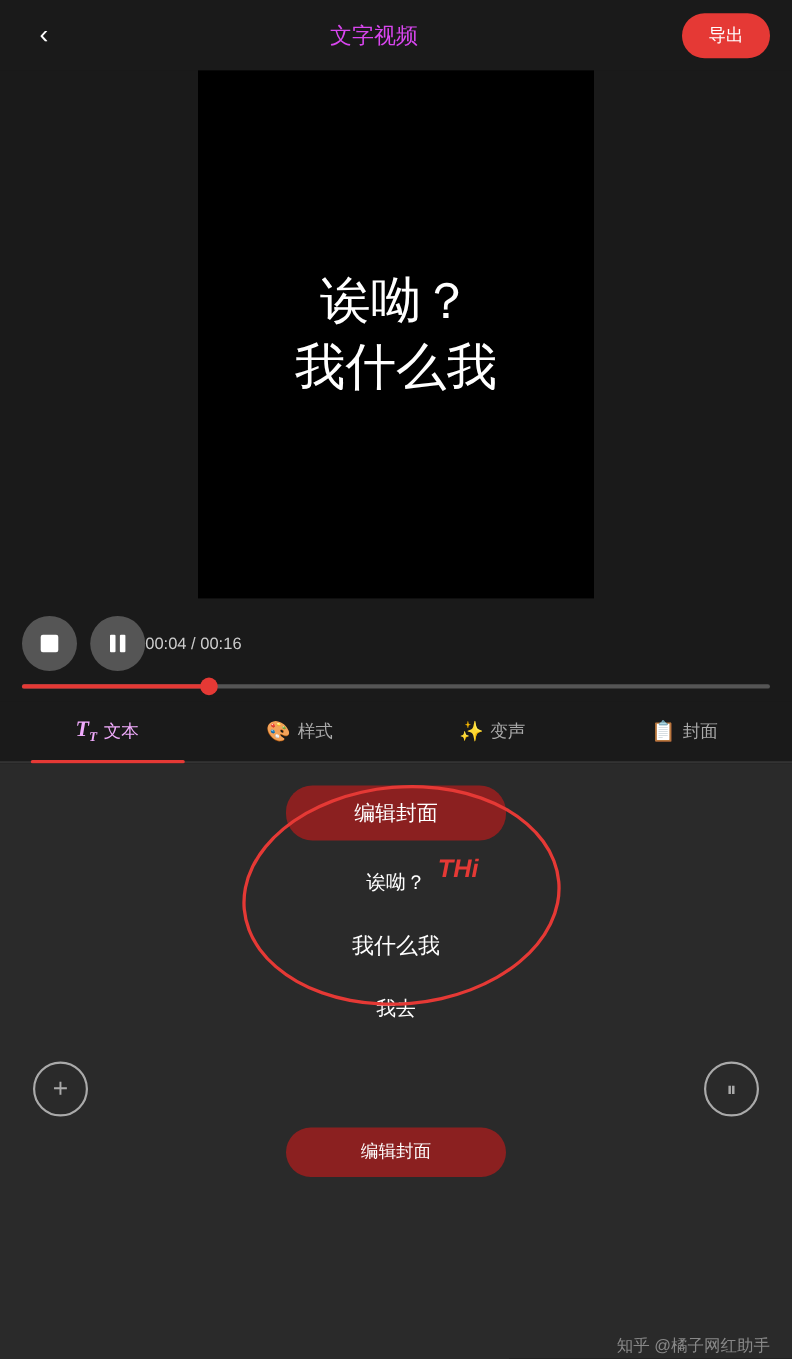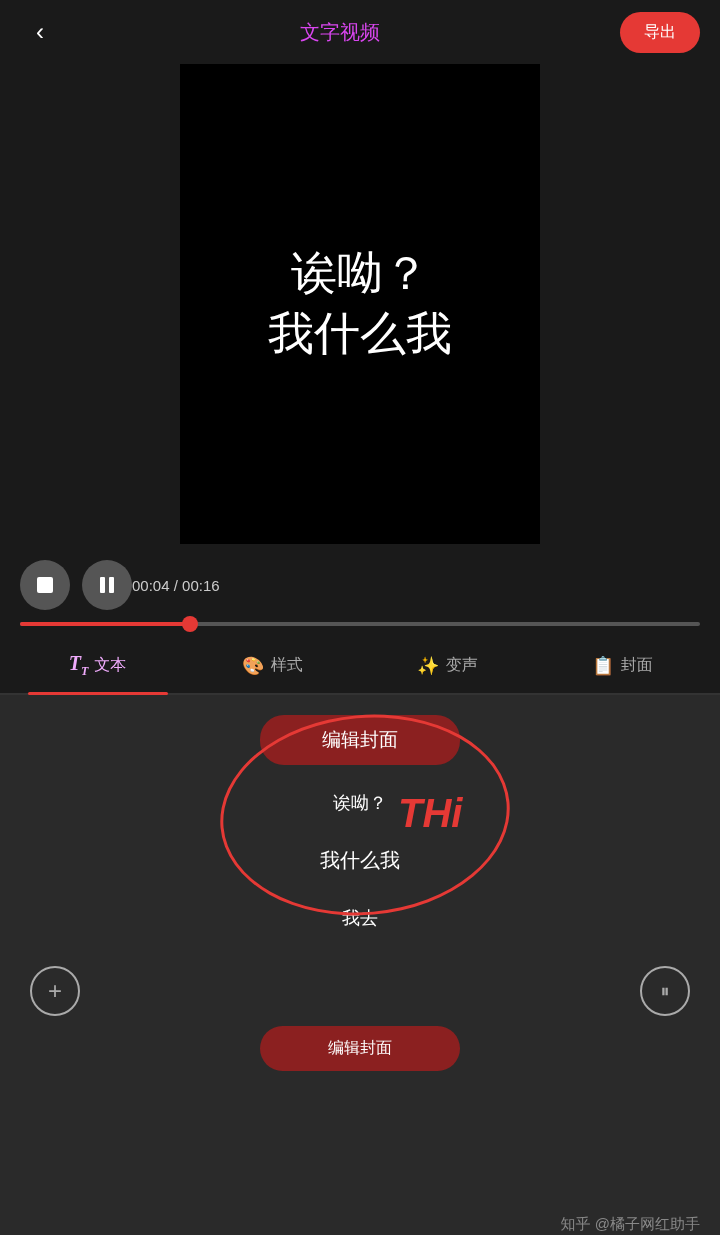--- a/index.html
+++ b/index.html
@@ -369,14 +369,14 @@
       <span>⏸</span>
     </div>
   </div>
 
   <button class="edit-tail-btn">编辑封面</button>
 
   <div class="watermark">知乎 @橘子网红助手</div>
 
   <div class="annotation-circle" style="left: 220px; top: 20px; width: 290px; height: 200px; transform: rotate(-5deg);"></div>
 
-  <div class="annotation-text" style="left: 398px; top: 96px; font-size: 40px;">THi</div>
+  <div class="annotation-text" style="left: 398px; top: 82px; font-size: 23px;">THi</div>
 </div>
 
 </body></html>

